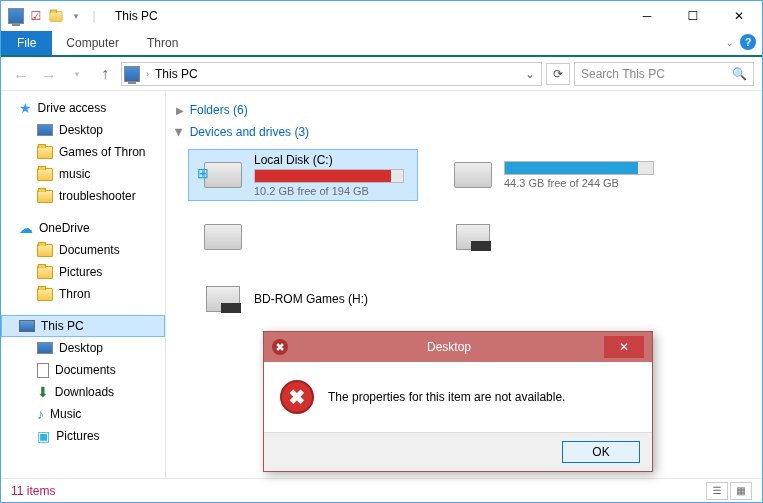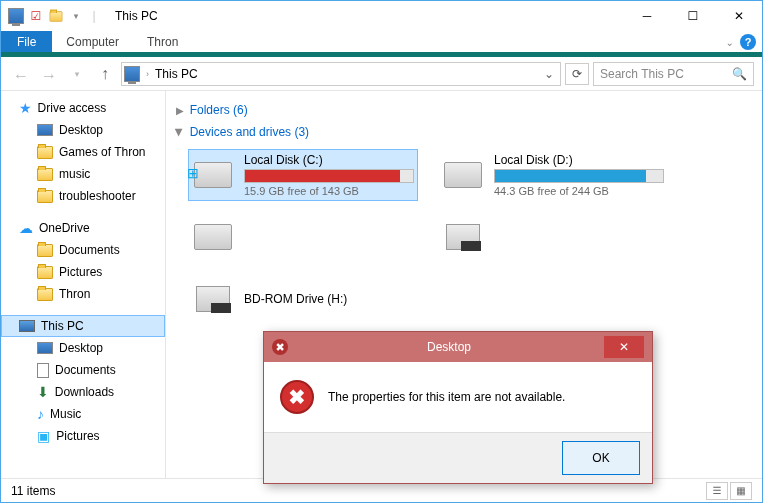--- a/index.html
+++ b/index.html
@@ -3,35 +3,35 @@
 <meta charset="utf-8">
 <style>
 *{box-sizing:border-box;margin:0;padding:0;font-family:"Segoe UI",Arial,sans-serif;font-size:12px;-webkit-user-select:none;user-select:none}
 body{width:763px;height:503px;background:#fff;border:1px solid #4ea6ea;position:relative;overflow:hidden}
 .titlebar{height:30px;display:flex;align-items:center;padding:0 0 0 6px;background:#fff}
 .qat{display:flex;align-items:center;gap:2px}
 .qat-ico{width:18px;height:18px;display:flex;align-items:center;justify-content:center}
 .title{margin-left:12px;color:#000}
 .winctrls{margin-left:auto;display:flex}
 .winbtn{width:46px;height:30px;display:flex;align-items:center;justify-content:center;color:#000}
-.menubar{height:26px;display:flex;align-items:stretch;border-bottom:5px solid #0f766e;position:relative}
+.menubar{height:26px;display:flex;align-items:stretch;border-bottom:2px solid #0f766e;position:relative}
 .filetab{background:#1979ca;color:#fff;padding:4px 16px;display:flex;align-items:center}
 .menutab{padding:4px 14px;display:flex;align-items:center;color:#444}
 .help{position:absolute;right:6px;top:3px;display:flex;align-items:center;gap:6px}
 .helpq{width:16px;height:16px;border-radius:50%;background:#1e88e5;color:#fff;display:flex;align-items:center;justify-content:center;font-size:11px;font-weight:bold}
 .navbar{height:34px;display:flex;align-items:center;padding:4px 8px;gap:4px;border-bottom:1px solid #e5e5e5}
 .navarrow{width:24px;height:24px;display:flex;align-items:center;justify-content:center;color:#bbb;font-size:16px}
 .navup{color:#666}
 .addrbox{flex:1;height:24px;border:1px solid #ccc;display:flex;align-items:center;padding:0 2px;gap:6px}
 .pcicon-sm{width:16px;height:16px;background:linear-gradient(#4a90d9,#2e6db3);border:1px solid #888;position:relative}
 .pcicon-sm::after{content:"";position:absolute;bottom:-3px;left:3px;width:8px;height:2px;background:#888}
 .addrtxt{color:#000}
 .addrdrop{margin-left:auto;color:#666;padding:0 4px}
 .refresh{width:24px;height:22px;border:1px solid #ccc;display:flex;align-items:center;justify-content:center;color:#555}
-.searchbox{width:161px;height:24px;border:1px solid #ccc;display:flex;align-items:center;padding:0 6px;color:#888}
+.searchbox{width:180px;height:24px;border:1px solid #ccc;display:flex;align-items:center;padding:0 6px;color:#888}
 .searchbox .sicon{margin-left:auto;color:#888}
 .body{display:flex;height:387px}
 .sidebar{width:165px;border-right:1px solid #e5e5e5;padding:6px 0;overflow:hidden}
 .sbitem{display:flex;align-items:center;height:22px;padding-left:18px;gap:6px;white-space:nowrap}
 .sbitem.l2{padding-left:36px}
 .sbitem.sel{background:#cde8ff;border:1px solid #7abdff;padding-left:17px}
 .sbhead{font-weight:normal}
 .sbspace{height:10px}
 .star{color:#3399ff;font-size:14px}
 .folder{width:16px;height:13px;background:linear-gradient(#ffe9a3,#f7c94b);border:1px solid #d4a017;border-radius:1px;position:relative}
@@ -41,47 +41,47 @@
 .desk{width:16px;height:12px;background:linear-gradient(#4a90d9,#2e6db3);border:1px solid #888}
 .doc{width:12px;height:15px;background:#fff;border:1px solid #888;position:relative}
 .down{color:#2b7a3e;font-size:14px}
 .music{color:#2196f3;font-size:14px}
 .pic{color:#29b6f6;font-size:14px}
 .main{flex:1;padding:8px 10px;overflow:hidden;position:relative}
 .grouphead{display:flex;align-items:center;gap:6px;color:#0066cc;padding:4px 0}
 .chev{color:#888;font-size:10px}
 .grouphead.open .chev{transform:rotate(90deg)}
 .drives{display:flex;flex-wrap:wrap;gap:10px 20px;padding:6px 0 14px 12px}
-.drive{width:230px;height:52px;display:flex;align-items:center;gap:10px;padding:3px;border:1px solid transparent}
+.drive{width:230px;height:52px;display:flex;align-items:center;gap:10px;padding:13px;border:1px solid transparent}
 .drive.sel{background:#cde8ff;border:1px solid #7abdff}
 .dicon{width:42px;height:42px;display:flex;align-items:center;justify-content:center;flex-shrink:0}
 .hdd{width:38px;height:26px;background:linear-gradient(#eee,#ccc);border:1px solid #999;border-radius:2px;position:relative}
 .hdd.win::before{content:"⊞";position:absolute;left:-8px;top:2px;font-size:14px;color:#00a4ef}
 .dvd{width:34px;height:26px;background:linear-gradient(#eee,#ccc);border:1px solid #999;position:relative}
 .dvd::after{content:"";position:absolute;right:-2px;bottom:-2px;width:18px;height:10px;background:#333;color:#fff;font-size:7px;display:flex;align-items:center;justify-content:center}
 .dvd .lbl{position:absolute;right:-2px;bottom:-2px;width:20px;height:10px;background:#333;color:#fff;font-size:7px;text-align:center;line-height:10px}
 .dinfo{flex:1;display:flex;flex-direction:column;gap:2px}
 .dname{color:#000}
 .dbar{height:14px;background:#e8e8e8;border:1px solid #bbb;position:relative}
 .dbar-fill{height:100%;background:#26a0da}
 .dbar-fill.red{background:#d32f2f}
 .dfree{color:#6a6a6a;font-size:11px}
 .statusbar{position:absolute;bottom:0;left:0;right:0;height:24px;border-top:1px solid #e5e5e5;display:flex;align-items:center;padding:0 10px;background:#fff}
-.status-txt{color:#000000}
+.status-txt{color:#be185d}
 .viewbtns{margin-left:auto;display:flex;gap:2px}
 .viewbtn{width:22px;height:18px;border:1px solid #ccc;display:flex;align-items:center;justify-content:center;font-size:10px;color:#666}
 .dialog{position:absolute;left:262px;top:330px;width:390px;background:#f0f0f0;border:1px solid #a85050;box-shadow:3px 3px 10px rgba(0,0,0,.3);z-index:10}
 .dlgtitle{height:30px;background:#c97171;display:flex;align-items:center;padding:0 8px;color:#fff}
 .dlgclose{margin-left:auto;width:40px;height:22px;background:#c94040;display:flex;align-items:center;justify-content:center;color:#fff}
 .dlgtico{width:16px;height:16px;border-radius:50%;background:#b03030;display:flex;align-items:center;justify-content:center;color:#fff;font-size:11px;margin-right:6px}
 .dlgttxt{flex:1;text-align:center}
 .dlgbody{padding:18px 16px;display:flex;align-items:center;gap:14px;background:#fff}
 .errico{width:34px;height:34px;border-radius:50%;background:#d32f2f;border:2px solid #a02020;display:flex;align-items:center;justify-content:center;color:#fff;font-size:20px;font-weight:bold}
 .dlgfoot{padding:8px 12px;display:flex;justify-content:flex-end;background:#f0f0f0;border-top:1px solid #ddd}
-.okbtn{width:78px;height:34px;border:1px solid #0078d7;background:#e5f1fb;display:flex;align-items:center;justify-content:center}
+.okbtn{width:78px;height:22px;border:1px solid #0078d7;background:#e5f1fb;display:flex;align-items:center;justify-content:center}
 </style>
 </head>
 <body>
 
 <div class="titlebar">
   <div class="qat">
     <span class="qat-ico">
         <span class="pcicon-sm"></span>
       </span>
     <span class="qat-ico" style="color:#d32f2f">☑</span>
@@ -205,29 +205,28 @@
     <div class="drives" id="drives-container">
         <div class="drive sel">
           <div class="dicon">
             <div class="hdd win"></div>
           </div>
           <div class="dinfo">
             <div class="dname">Local Disk (C:)</div>
             <div class="dbar">
               <div class="dbar-fill red" style="width:92%"></div>
             </div>
-            <div class="dfree">15.9 GB free of 143 GB</div>
+            <div class="dfree">10.2 GB free of 194 GB</div>
           </div>
         </div>
         <div class="drive">
           <div class="dicon">
             <div class="hdd"></div>
           </div>
           <div class="dinfo">
-            <div class="dname">Local Disk (D:)</div>
             <div class="dbar">
               <div class="dbar-fill " style="width:90%"></div>
             </div>
             <div class="dfree">44.3 GB free of 244 GB</div>
           </div>
         </div>
         <div class="drive">
           <div class="dicon">
             <div class="hdd"></div>
           </div>
@@ -239,21 +238,21 @@
             </div>
           </div>
         </div>
         <div class="drive">
           <div class="dicon">
             <div class="dvd">
               <div class="lbl">BD</div>
             </div>
           </div>
           <div class="dinfo">
-            <div class="dname">BD-ROM Drive (H:)</div>
+            <div class="dname">BD-ROM Games (H:)</div>
           </div>
         </div>
       </div>
   </div>
 </div>
 
 <div class="statusbar">
   <span class="status-txt">11 items</span>
   <div class="viewbtns">
     <div class="viewbtn">☰</div>

